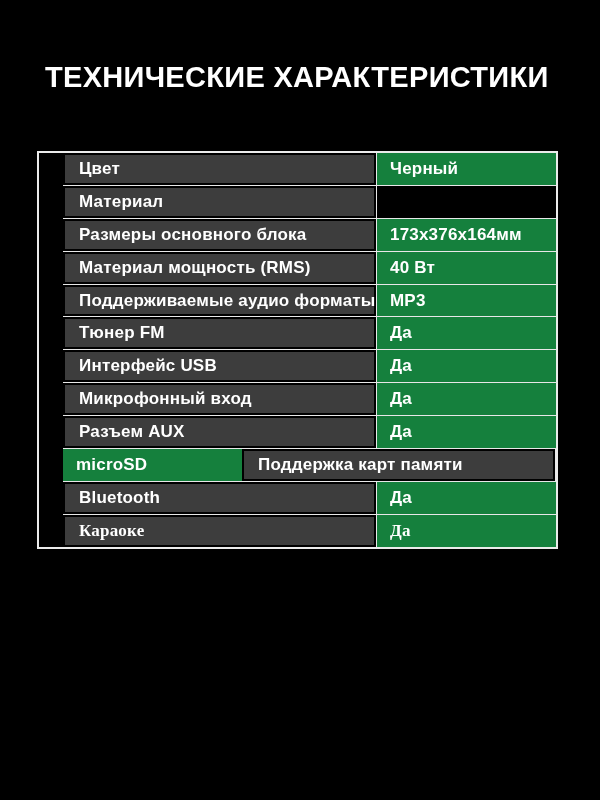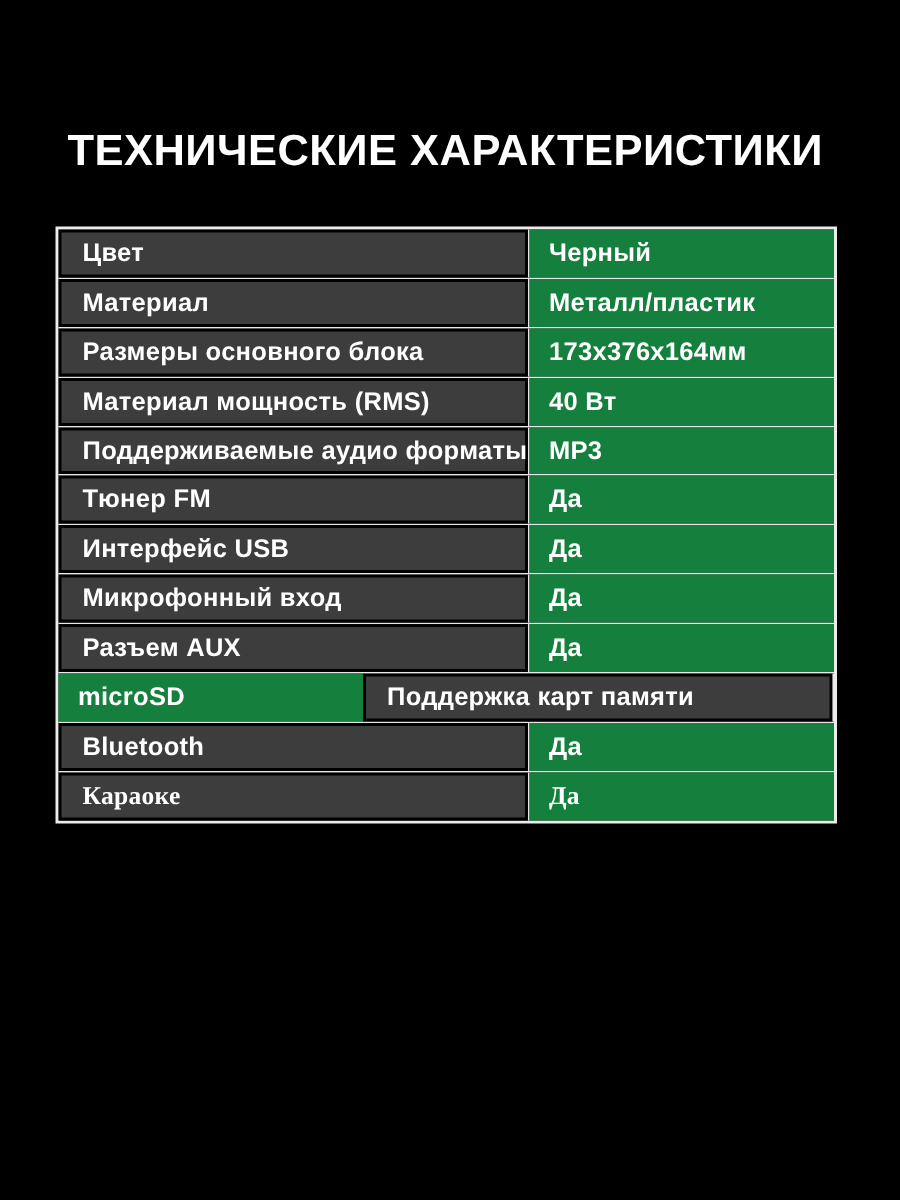--- a/index.html
+++ b/index.html
@@ -16,30 +16,30 @@
   }
   .page-title {
     position: absolute;
     left: 45px;
     top: 61px;
     color: #ffffff;
     font-size: 29px;
     font-weight: bold;
     letter-spacing: 0.3px;
     white-space: nowrap;
-    margin-top: 24px;
   }
   .spec-table {
     position: absolute;
     left: 37px;
     top: 151px;
     width: 521px;
     box-sizing: border-box;
     border: 2px solid #ebebeb;
     background: #000000;
+    padding-left: 24px;
   }
   .spec-row {
     display: flex;
     height: 31.9px;
     border-bottom: 1px solid #e8e8e8;
   }
   .spec-row:last-child {
     border-bottom: none;
     font-family: Liberation Serif, serif;
   }
@@ -72,21 +72,20 @@
 
 <div class="page-title">ТЕХНИЧЕСКИЕ ХАРАКТЕРИСТИКИ</div>
 
 <div class="spec-table">
     <div class="spec-row">
       <div class="cell label">Цвет</div>
       <div class="cell value">Черный</div>
     </div>
     <div class="spec-row">
       <div class="cell label">Материал</div>
-      <div class="cell value">Металл/пластик</div>
     </div>
     <div class="spec-row">
       <div class="cell label">Размеры основного блока</div>
       <div class="cell value">173x376x164мм</div>
     </div>
     <div class="spec-row">
       <div class="cell label">Материал мощность (RMS)</div>
       <div class="cell value">40 Вт</div>
     </div>
     <div class="spec-row">

